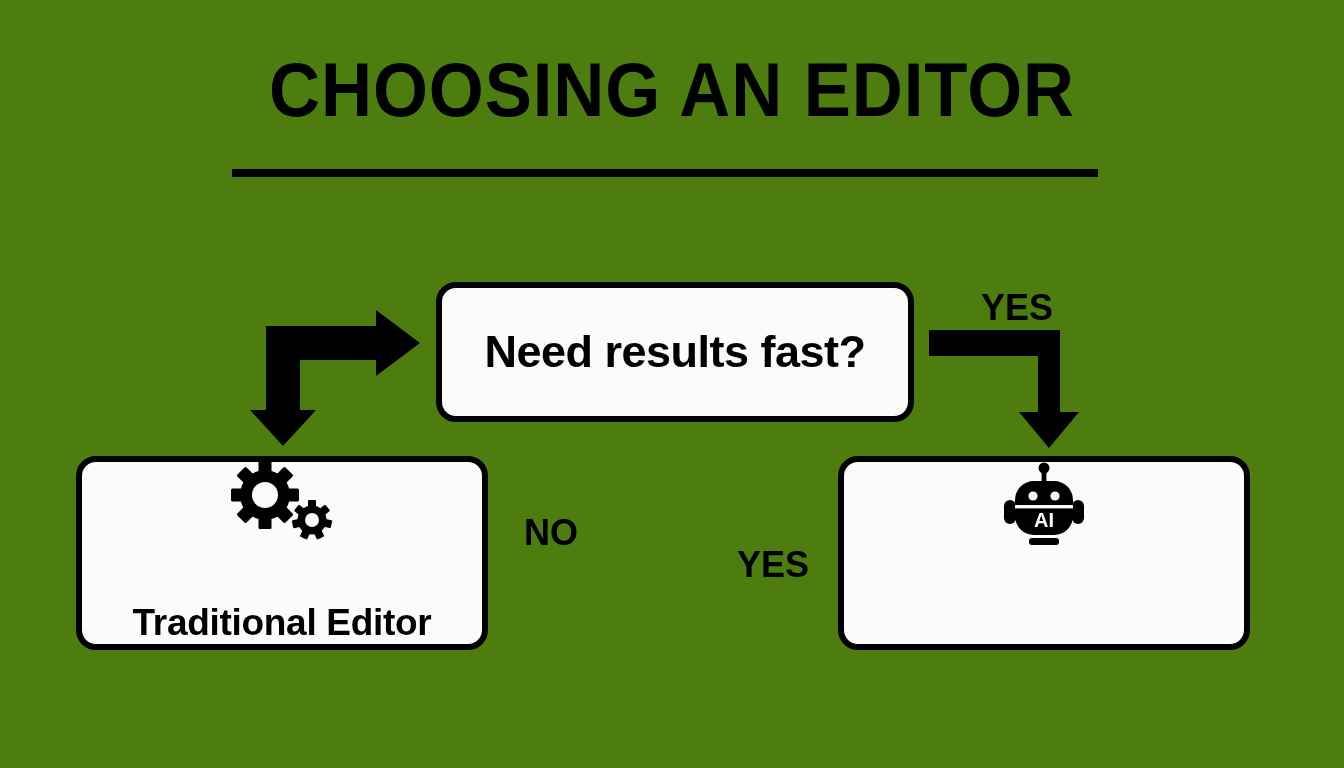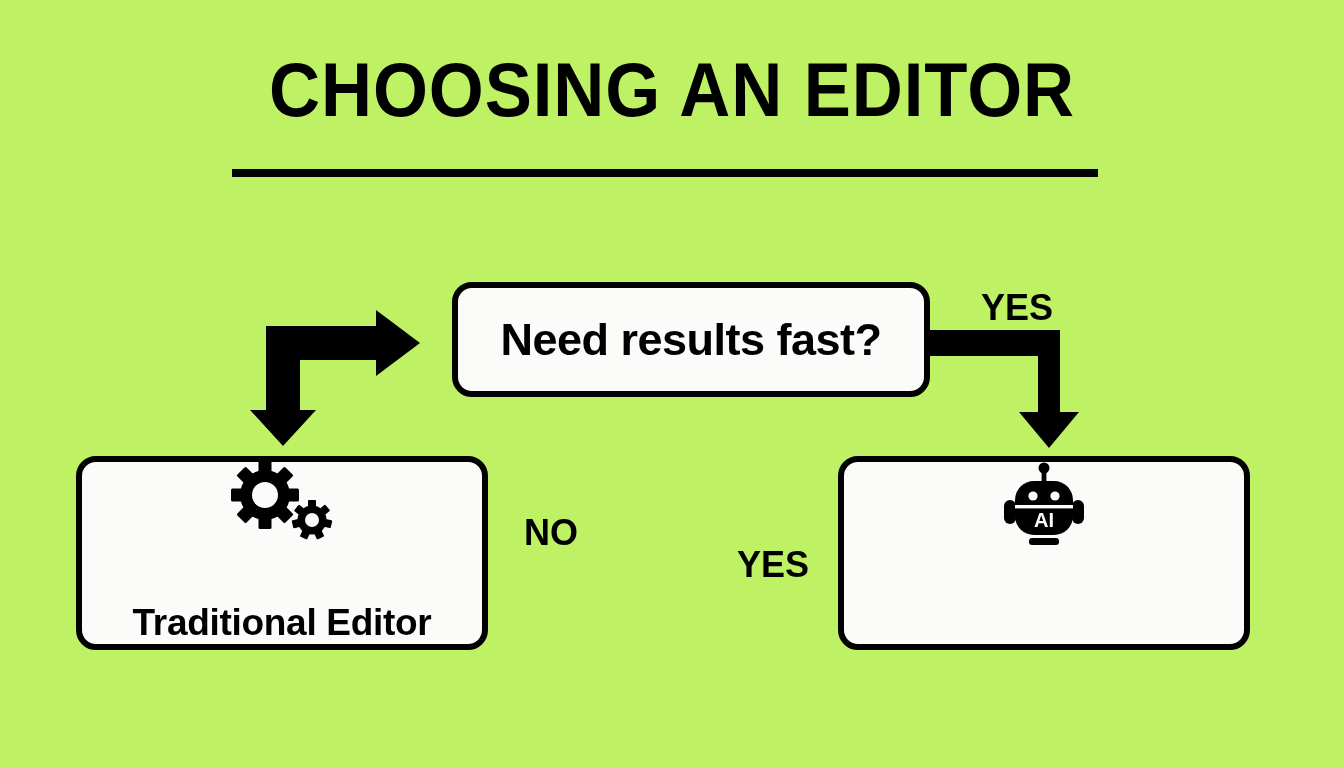--- a/index.html
+++ b/index.html
@@ -7,21 +7,21 @@
     padding: 0;
     background: #ffffff;
   }
   body {
     font-family: "Liberation Sans", sans-serif;
   }
   #canvas {
     position: relative;
     width: 1344px;
     height: 768px;
-    background: #bef264;
+    background: #4d7c0f;
     overflow: hidden;
   }
 
   
   .title {
     position: absolute;
     left: 0;
     top: 52px;
     width: 1344px;
     text-align: center;
@@ -48,24 +48,24 @@
   .box {
     position: absolute;
     box-sizing: border-box;
     border: 6px solid #000000;
     border-radius: 20px;
     background: #fbfbfa;
   }
 
   
   .decision-box {
-    left: 452px;
+    left: 436px;
     top: 282px;
     width: 478px;
-    height: 115px;
+    height: 140px;
     display: flex;
     align-items: center;
     justify-content: center;
   }
   .decision-label {
     font-family: "Liberation Sans", sans-serif;
     font-weight: 700;
     font-size: 45px;
     color: #000000;
     white-space: nowrap;

